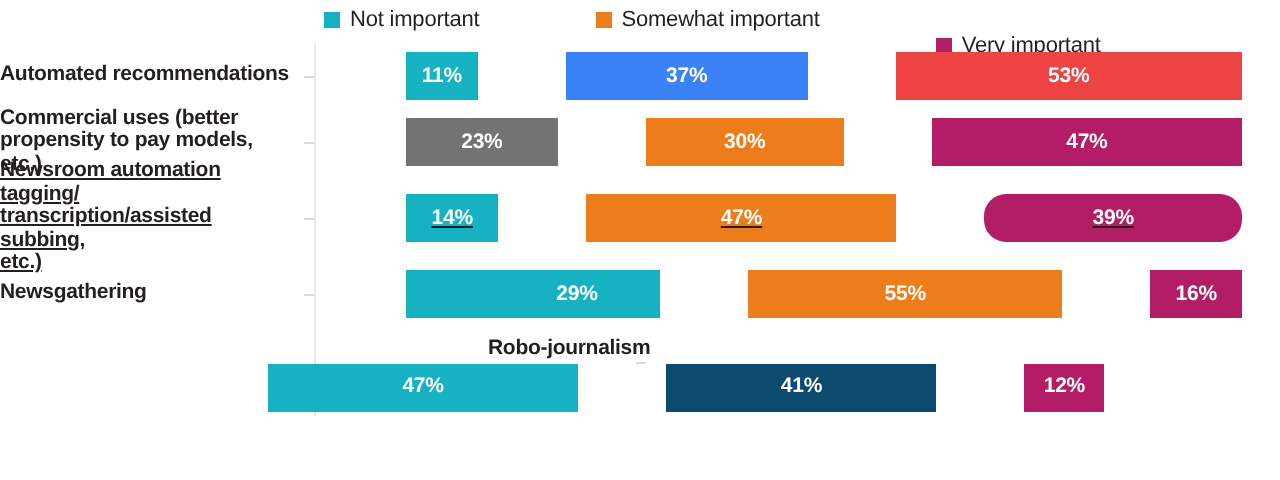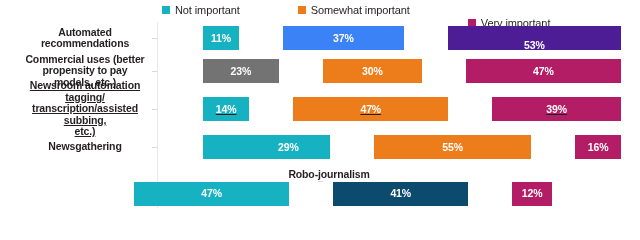--- a/index.html
+++ b/index.html
@@ -86,28 +86,27 @@
     left: 0;
     width: 640px;
     display: flex;
     align-items: center;
   }
 
   .row-label {
     width: 152px;
     padding-right: 6px;
     box-sizing: border-box;
-    text-align: center;
+    text-align: left;
     font-size: 10.5px;
     font-weight: bold;
     line-height: 11.5px;
     color: #231f20;
     letter-spacing: -0.15px;
     flex: 0 0 auto;
-    padding-left: 24px;
   }
   .row-label span { display: block; }
 
   .tick {
     width: 5px;
     height: 1px;
     background: #d9d9d9;
     flex: 0 0 auto;
     align-self: center;
   }
@@ -173,21 +172,21 @@
             <span>Automated recommendations</span>
           </div>
           <div class="tick"></div>
           <div class="bar">
             <div class="seg" style="background: rgb(23, 178, 193); width: 11%;">
               <span class="seg-label">11%</span>
             </div>
             <div class="seg" style="background: #3b82f6; width: 37%;">
               <span class="seg-label">37%</span>
             </div>
-            <div class="seg" style="background: #4c1d95; width: 53%; align-items: flex-end;">
+            <div class="seg" style="background: #ef4444; width: 53%;">
               <span class="seg-label">53%</span>
             </div>
           </div>
         </div>
         <div class="row r1">
           <div class="row-label">
             <span>Commercial uses (better</span>
             <span>propensity to pay models, etc.)</span>
           </div>
           <div class="tick"></div>
@@ -210,21 +209,21 @@
             <span>etc.)</span>
           </div>
           <div class="tick"></div>
           <div class="bar">
             <div class="seg" style="background: rgb(23, 178, 193); width: 14%;">
               <span class="seg-label">14%</span>
             </div>
             <div class="seg" style="background: rgb(237, 125, 27); width: 47%;">
               <span class="seg-label">47%</span>
             </div>
-            <div class="seg" style="background: rgb(179, 29, 101); width: 39%;">
+            <div class="seg" style="background: rgb(179, 29, 101); width: 39%; border-radius: 11px;">
               <span class="seg-label">39%</span>
             </div>
           </div>
         </div>
         <div class="row r3">
           <div class="row-label">
             <span>Newsgathering</span>
           </div>
           <div class="tick"></div>
           <div class="bar">

